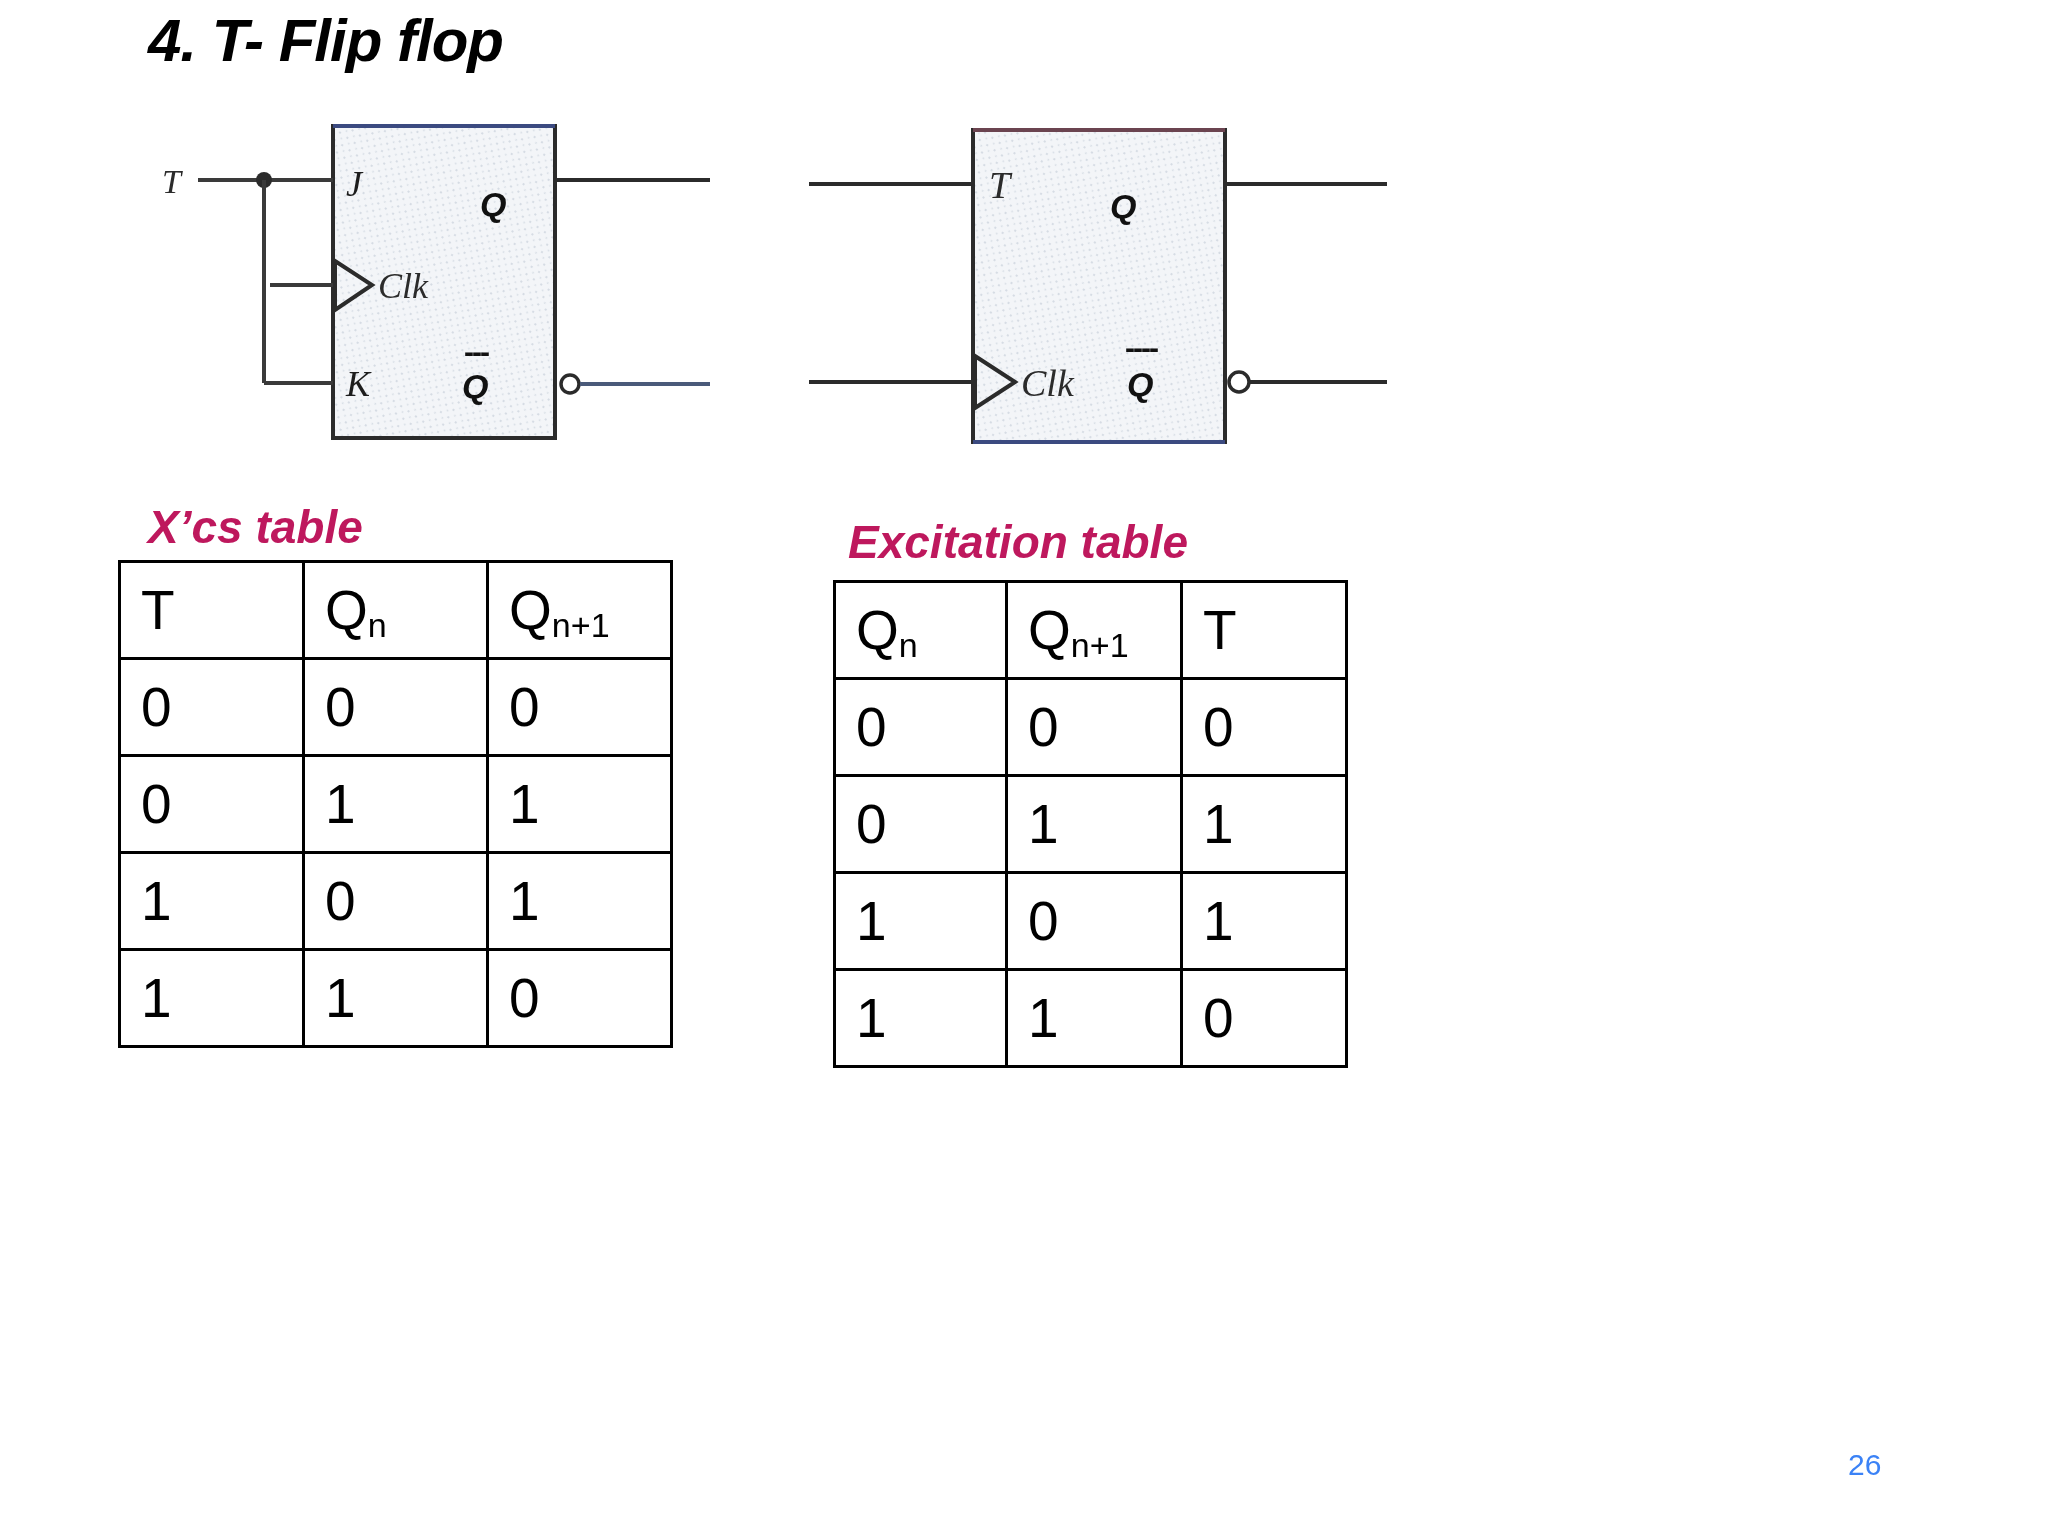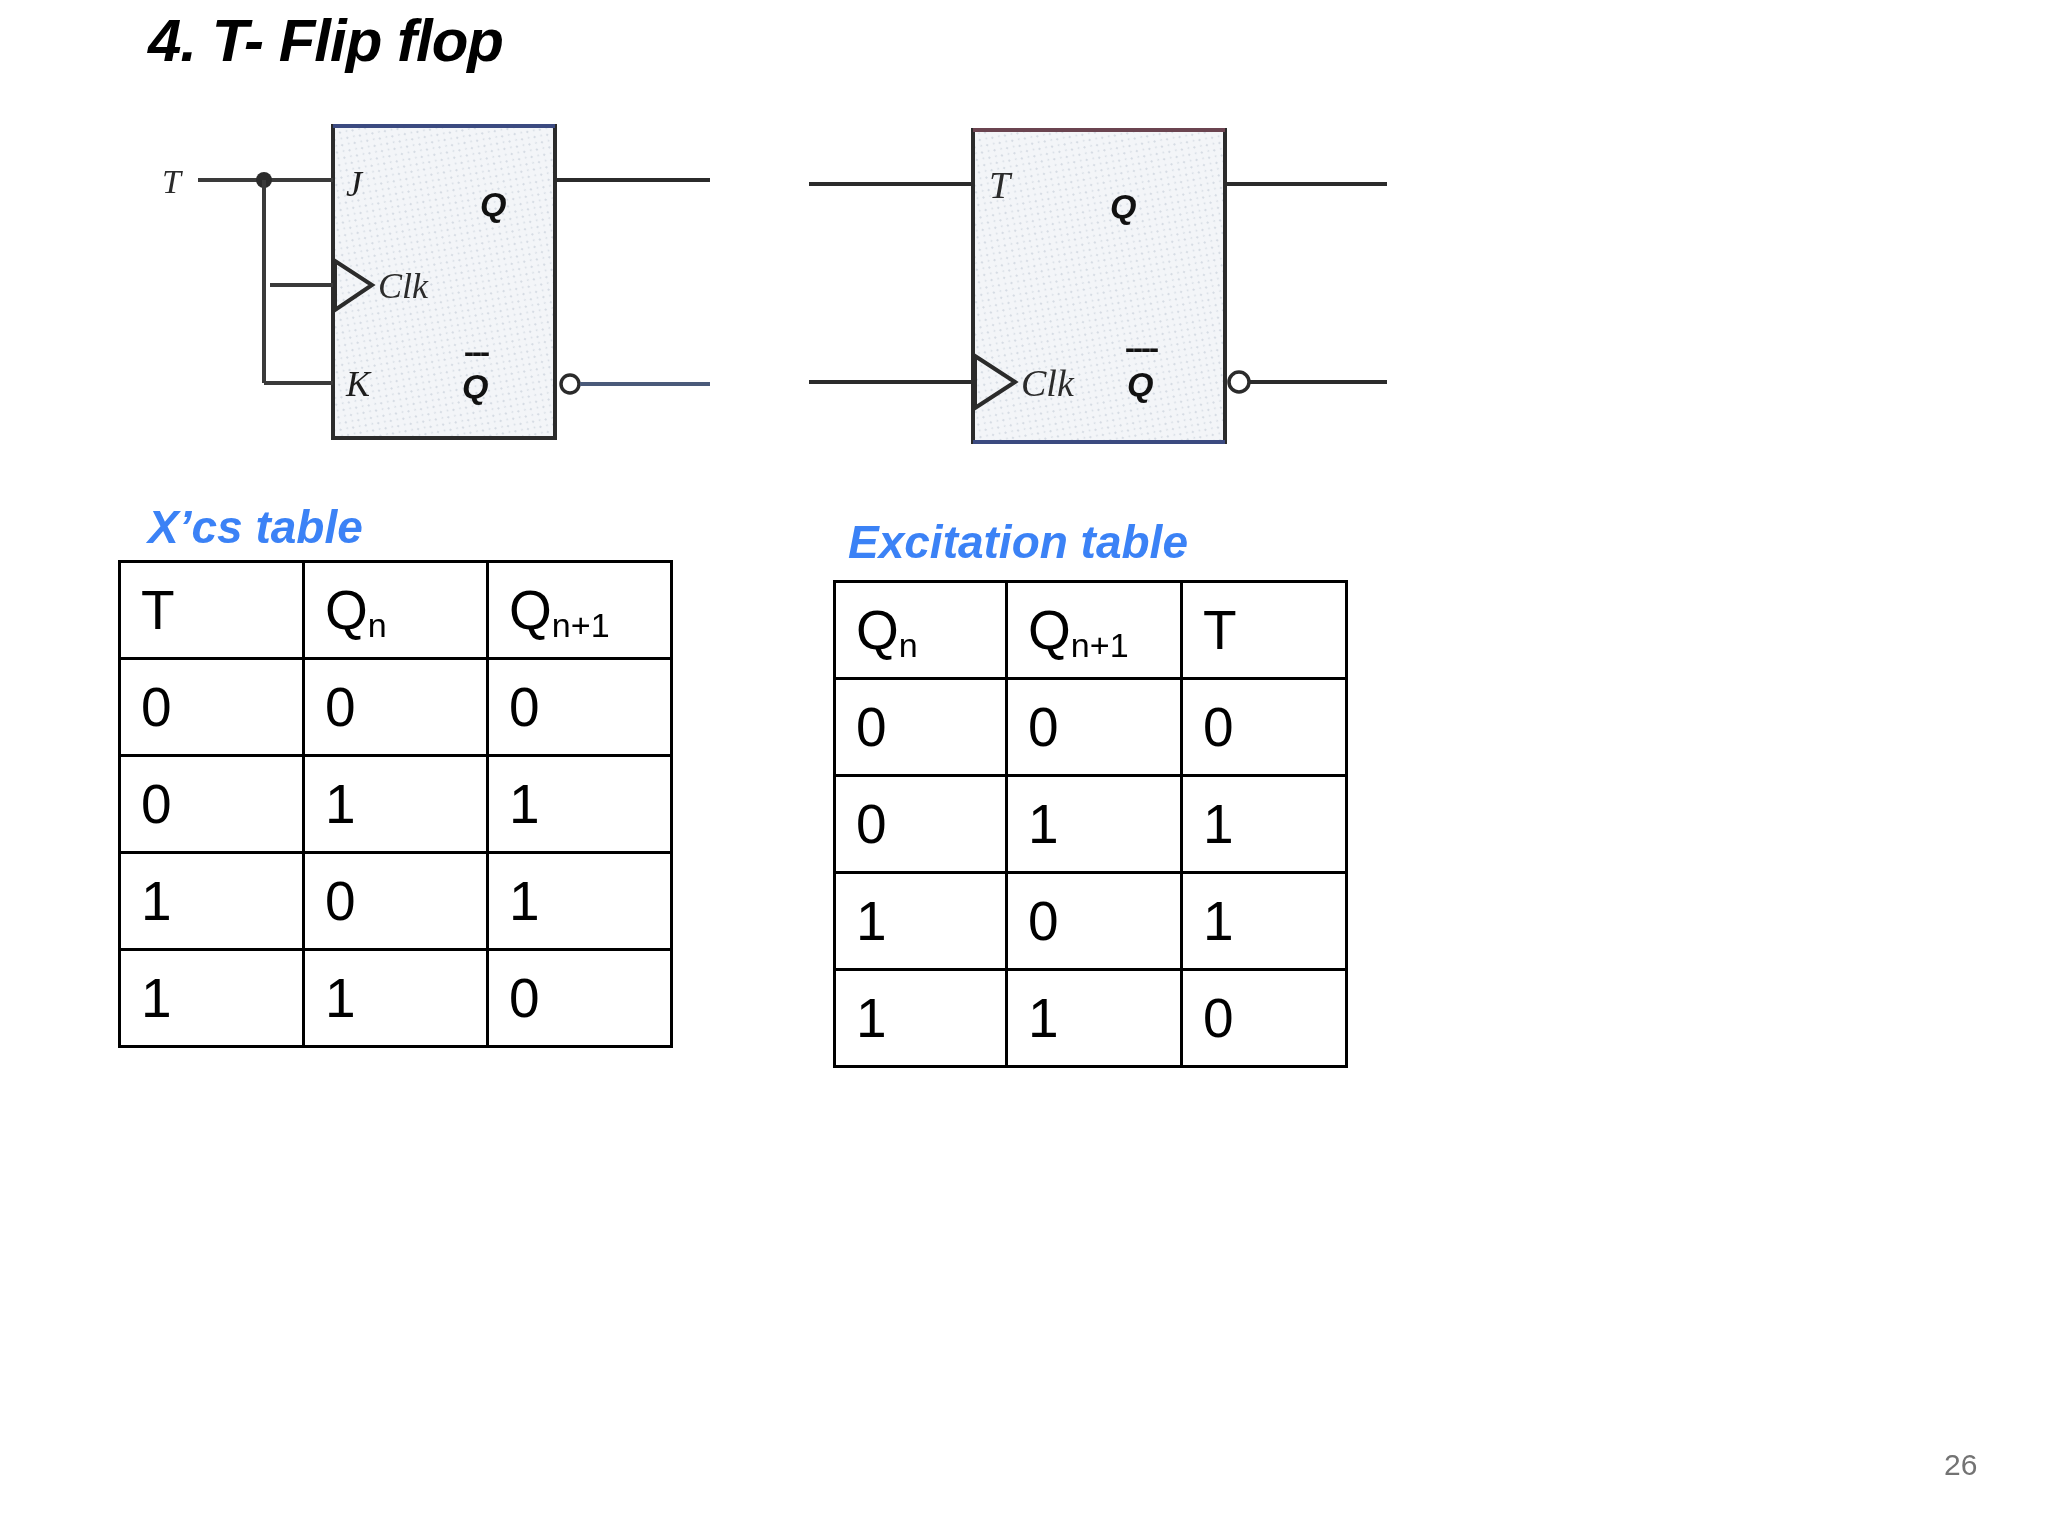--- a/index.html
+++ b/index.html
@@ -36,21 +36,21 @@
   .fig-right { left: 795px;  top: 118px; width: 600px; height: 340px; }
 
   .fig-svg { display: block; width: 100%; height: 100%; }
 
   
   .table-caption {
     position: absolute;
     font-size: 46px;
     font-weight: bold;
     font-style: italic;
-    color: #3b82f6;
+    color: #be185d;
     white-space: nowrap;
   }
   #caption-xcs        { left: 148px; top: 500px; }
   #caption-excitation { left: 848px; top: 515px; }
 
   
   .logic-table {
     position: absolute;
     border-collapse: collapse;
     table-layout: fixed;
@@ -79,24 +79,24 @@
   #table-xcs td, #table-xcs th { width: 184px; }
 
   #table-excitation { left: 833px; top: 580px; width: 512px; }
   #table-excitation .col-qn   { width: 172px; }
   #table-excitation .col-qn1  { width: 175px; }
   #table-excitation .col-t    { width: 165px; }
 
   
   #page-number {
     position: absolute;
-    left: 1944px;
+    left: 1848px;
     top: 1448px;
     font-size: 30px;
-    color: #737373;
+    color: #3b82f6;
   }
 </style>
 </head>
 <body>
 
 <div id="slide-title">4. T- Flip flop</div>
 
 <div class="figure fig-left">
   <svg class="fig-svg" viewBox="0 0 570 340" xmlns="http://www.w3.org/2000/svg">
     <defs>

